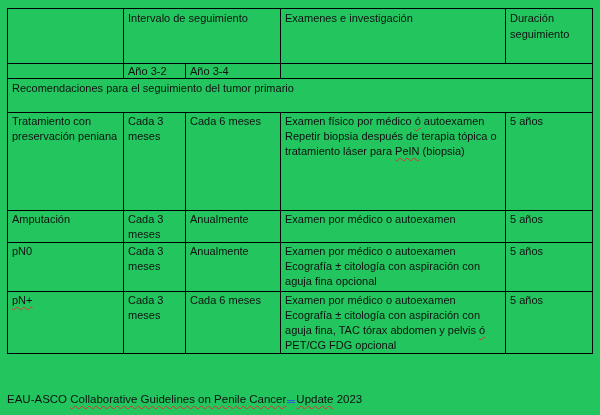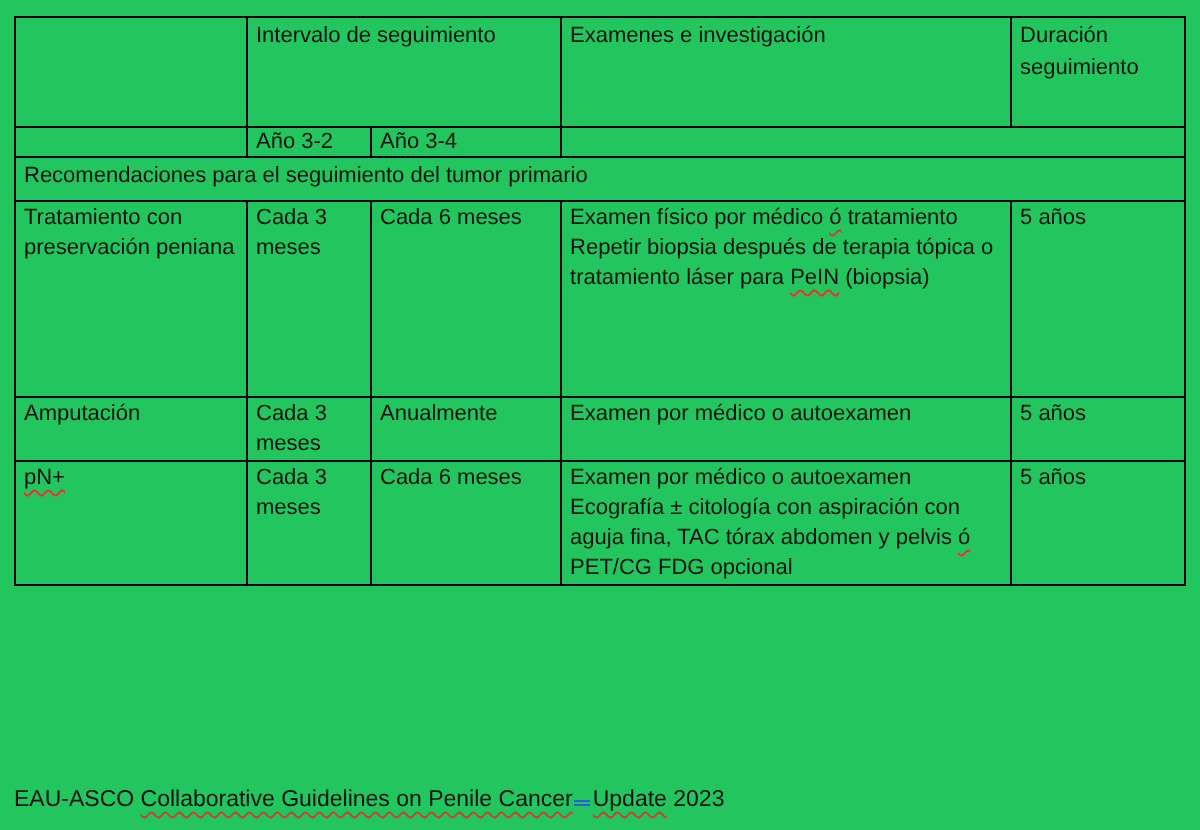--- a/index.html
+++ b/index.html
@@ -83,46 +83,56 @@
       <td class="duration-head">Duración seguimiento</td>
     </tr>
 
     <tr class="r-sub" style="height:15px">
       <td></td>
       <td>Año 3-2</td>
       <td>Año 3-4</td>
       <td colspan="2"></td>
     </tr>
 
-    <tr class="r-sec" style="height:22px">
+    <tr class="r-sec" style="height:34px">
       <td colspan="5">Recomendaciones para el seguimiento del tumor primario</td>
     </tr>
 
     <tr style="height:98px">
       <td>Tratamiento con preservación peniana</td>
       <td>Cada 3 meses</td>
       <td>Cada 6 meses</td>
       <td>
-        <div class="para"><span>Examen físico por médico </span><span class="sq">ó</span><span> tratamiento</span></div>
+        <div class="para"><span>Examen físico por médico </span><span class="sq">ó</span><span> autoexamen</span></div>
         <div class="para"><span>Repetir biopsia después de terapia tópica o tratamiento láser para </span><span class="sq">PeIN</span><span> (biopsia)</span></div>
       </td>
       <td>5 años</td>
     </tr>
 
     <tr style="height:32px">
       <td>Amputación</td>
       <td>Cada 3 meses</td>
       <td>Anualmente</td>
       <td>
         <div class="para">Examen por médico o autoexamen</div>
       </td>
       <td>5 años</td>
     </tr>
 
 
+    <tr style="height:49px">
+      <td>pN0</td>
+      <td>Cada 3 meses</td>
+      <td>Anualmente</td>
+      <td>
+        <div class="para">Examen por médico o autoexamen</div>
+        <div class="para">Ecografía ± citología con aspiración con aguja fina opcional</div>
+      </td>
+      <td>5 años</td>
+    </tr>
 
     <tr style="height:60px">
       <td><span class="sq">pN+</span></td>
       <td>Cada 3 meses</td>
       <td>Cada 6 meses</td>
       <td>
         <div class="para">Examen por médico o autoexamen</div>
         <div class="para"><span>Ecografía ± citología con aspiración con aguja fina, TAC tórax abdomen y pelvis </span><span class="sq">ó</span><span> PET/CG FDG opcional</span></div>
       </td>
       <td>5 años</td>

